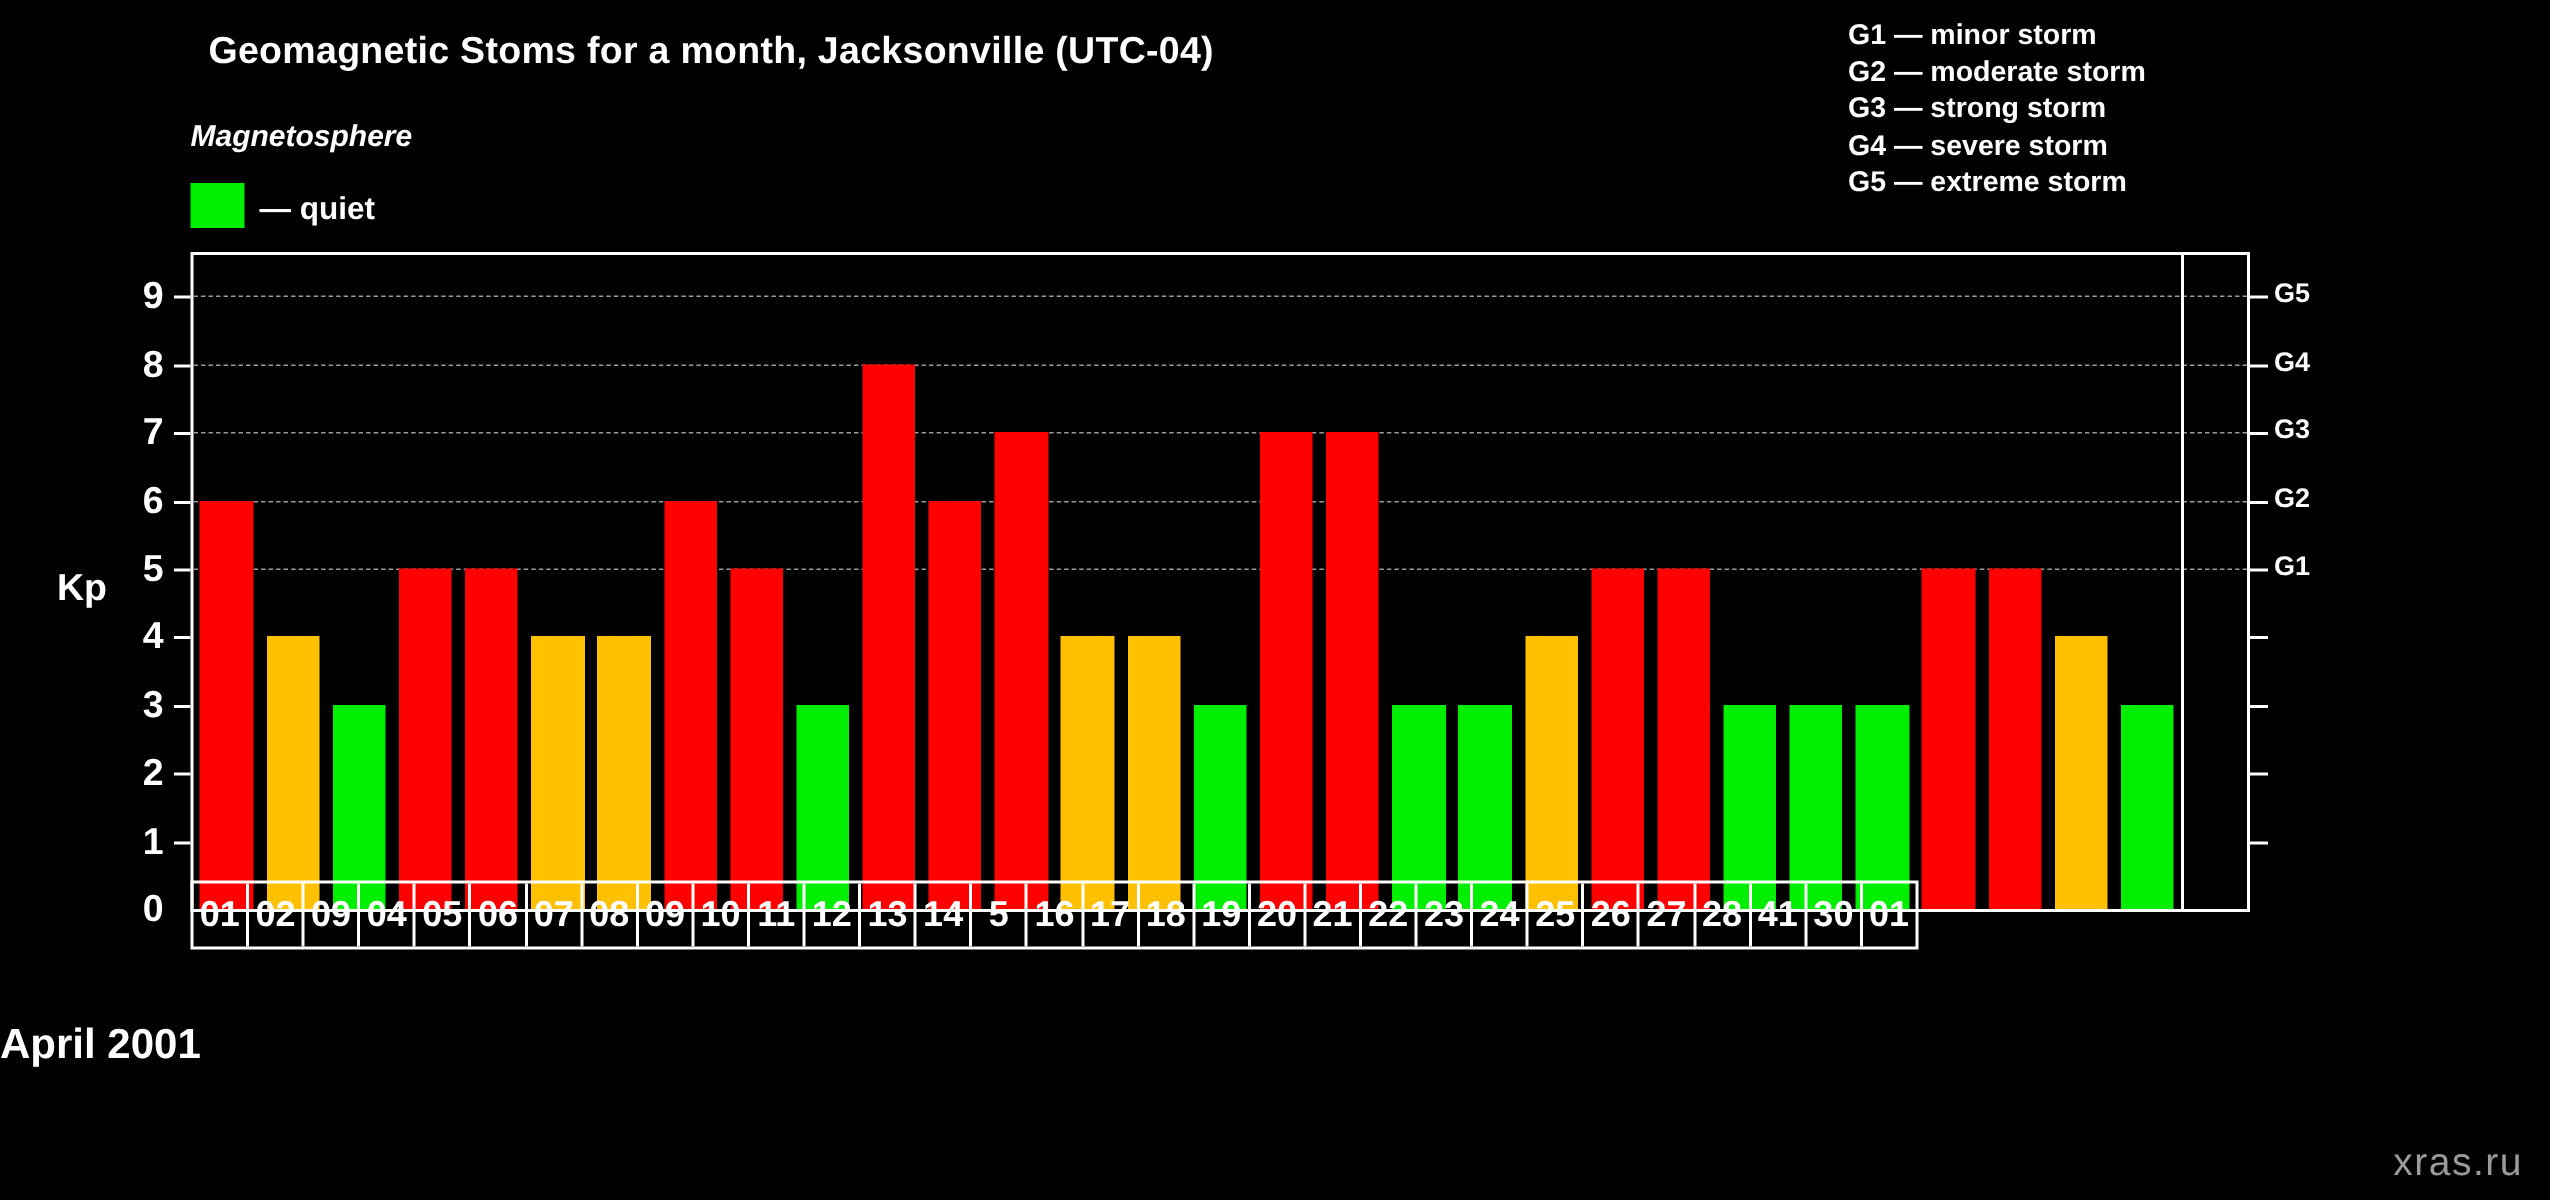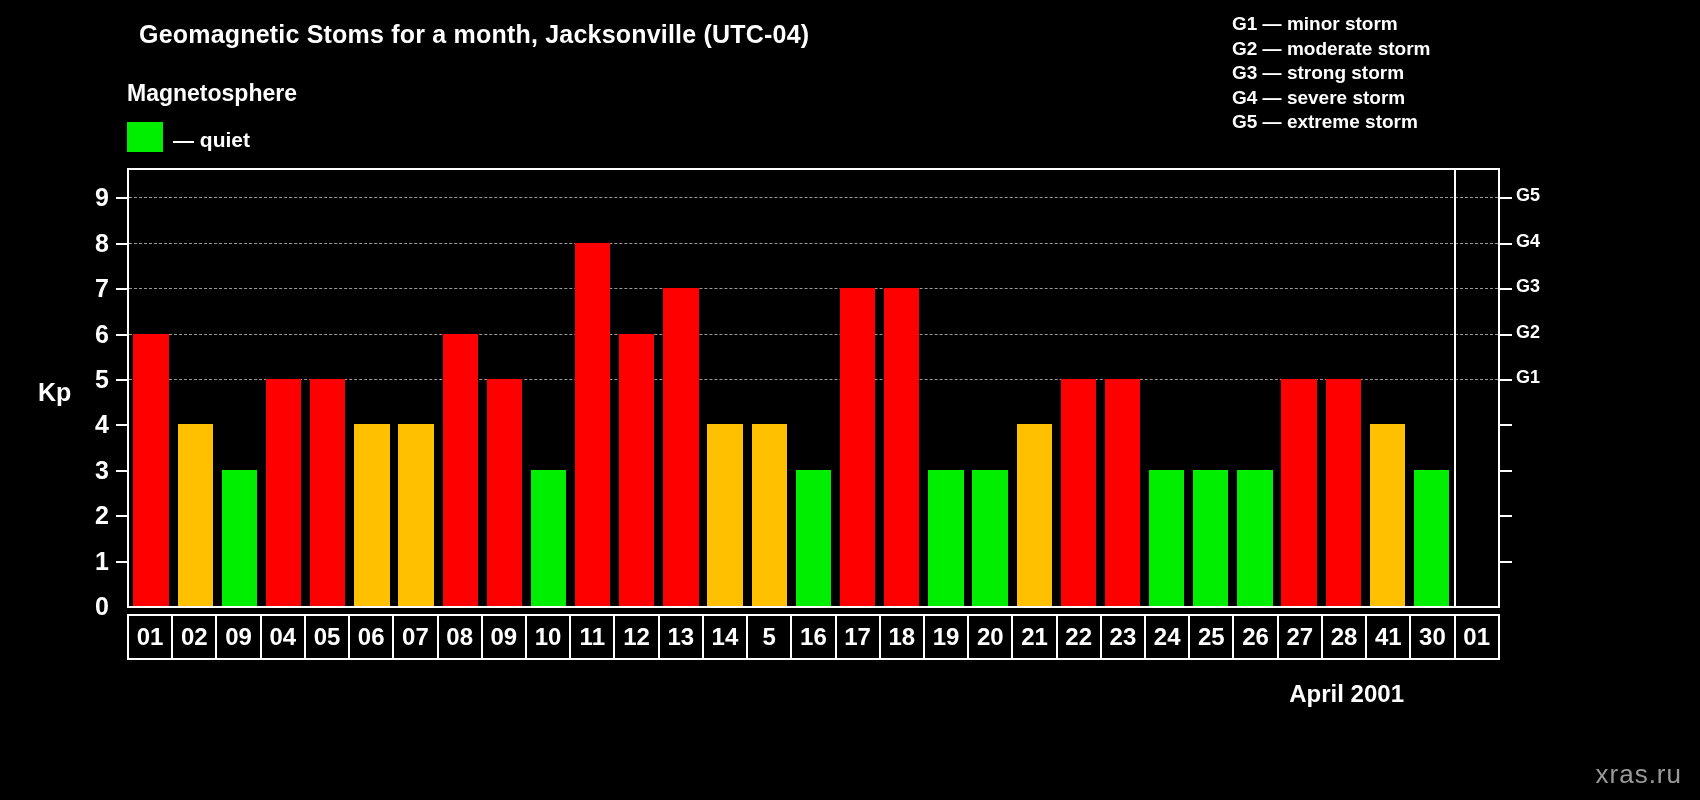--- a/index.html
+++ b/index.html
@@ -24,23 +24,24 @@
     font-size: 25px;
     font-weight: bold;
     letter-spacing: 0.2px;
     white-space: nowrap;
     margin-left: 12px;
   }
   #magnetosphere-label {
     position: absolute;
     left: 127px;
     top: 80px;
-    font-size: 23px;
+    font-size: 20px;
     font-weight: bold;
     white-space: nowrap;
+    font-style: italic;
   }
 
   
   #legend {
     position: absolute;
     left: 127px;
     top: 122px;
     display: flex;
     align-items: center;
     white-space: nowrap;
@@ -158,22 +159,22 @@
     left: 1500px;
     width: 12px;
     height: 0;
     border-top: 2px solid #ffffff;
   }
 
   
   #x-labels {
     position: absolute;
     left: 127px;
-    top: 614px;
-    width: 1373px;
+    top: 587px;
+    width: 1152px;
     height: 46px;
     display: flex;
     border: 2px solid #ffffff;
     box-sizing: border-box;
   }
   .x-label-cell {
     flex: 1 1 0;
     border-right: 2px solid #ffffff;
     display: flex;
     align-items: center;
@@ -184,22 +185,22 @@
   }
   .x-label-cell:last-child {
     border-right: none;
   }
 
   #x-axis-title {
     position: absolute;
     left: 0;
     top: 680px;
     width: 1404px;
-    text-align: right;
-    font-size: 24px;
+    text-align: left;
+    font-size: 28px;
     font-weight: bold;
   }
   #watermark {
     position: absolute;
     right: 18px;
     bottom: 10px;
     font-size: 26px;
     color: #9a9a9a;
     letter-spacing: 1px;
   }

